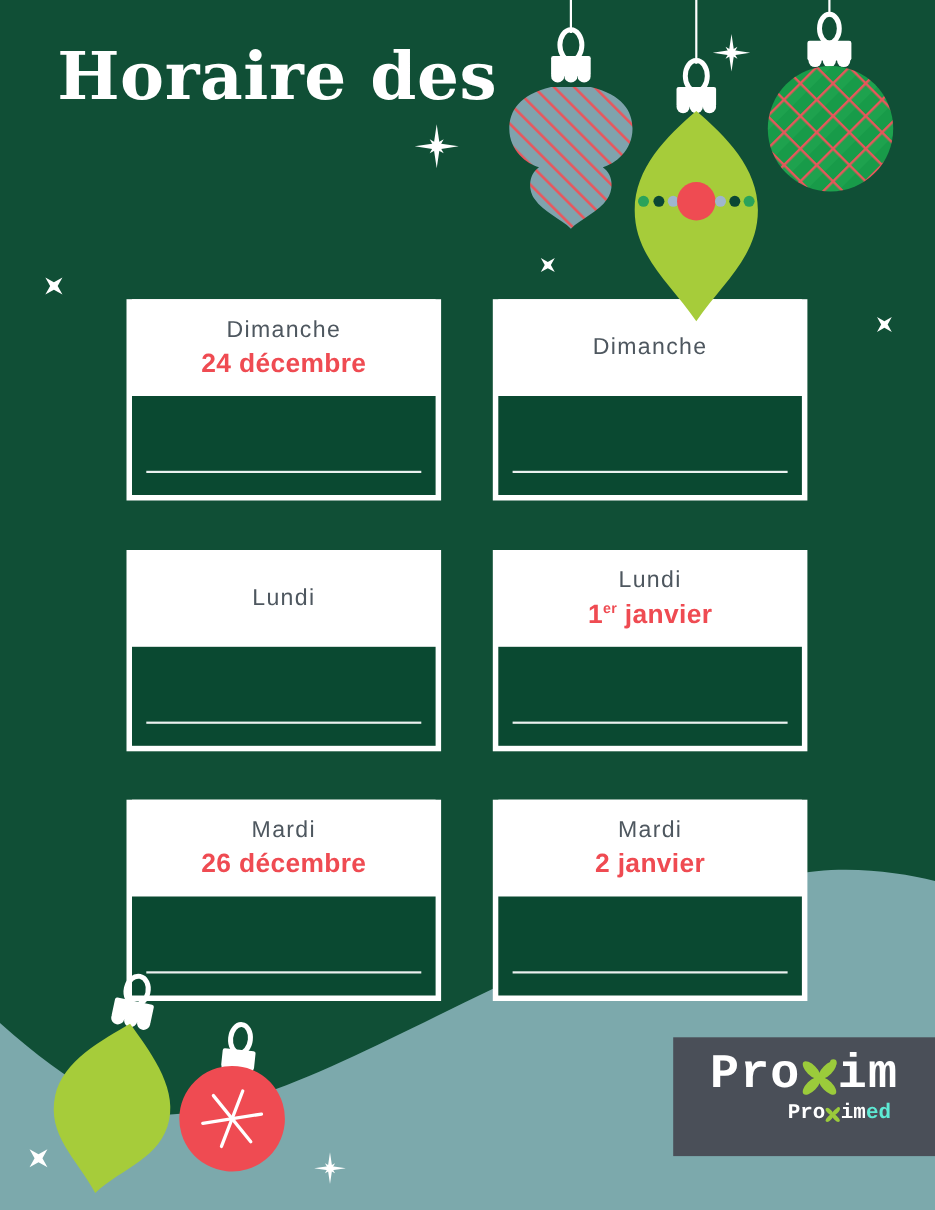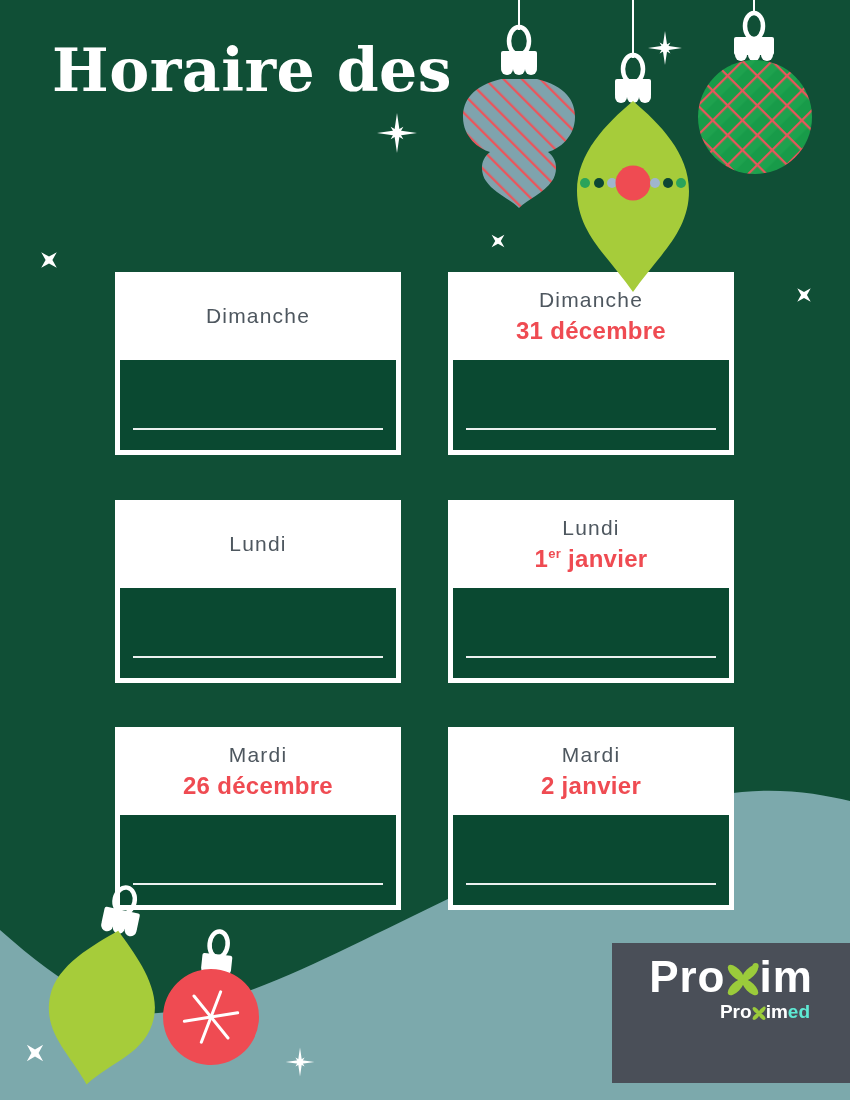--- a/index.html
+++ b/index.html
@@ -50,24 +50,24 @@
     flex:1;background:#0A4931;position:relative;
   }
   .blank-line{
     position:absolute;left:13px;right:13px;bottom:20px;height:2px;
     background:#ffffff;opacity:.92;
   }
 
   
   .logo-box{
     position:absolute;z-index:2;
-    left:612px;top:943px;width:238px;height:140px;
+    left:612px;top:943px;width:238px;height:108px;
     background:#4A4F58;
     display:flex;flex-direction:column;align-items:center;
-    font-family:Liberation Sans, sans-serif;font-weight:bold;color:#ffffff;
+    font-family:Liberation Mono, monospace;font-weight:bold;color:#ffffff;
   }
   .logo-main{
     margin-top:12px;
     display:inline-flex;align-items:center;
     font-size:44px;letter-spacing:1px;line-height:1;
   }
   .logo-main svg{margin:6px -2px 0 -2px;}
   .logo-sub{
     align-self:flex-end;margin-right:40px;margin-top:3px;
     display:inline-flex;align-items:center;
@@ -85,30 +85,30 @@
     <path d="M0,930 C70,992 118,1016 158,1013 C240,1007 345,948 452,897 C560,846 655,800 742,792 C783,788 822,794 850,801 L850,1100 L0,1100 Z" fill="#7CA9AC"></path>
   </svg>
 
   <div class="title">
     <div class="l1">Horaire des</div>
   </div>
 
   <div class="card" style="left:115px;top:272px">
     <div class="card-header">
       <div class="day">Dimanche</div>
+      <div class="date"><span>24 décembre</span><sup></sup><span></span></div>
     </div>
     <div class="card-body">
       <div class="blank-line"></div>
     </div>
   </div>
 
   <div class="card" style="left:448px;top:272px">
     <div class="card-header">
       <div class="day">Dimanche</div>
-      <div class="date"><span>31 décembre</span><sup></sup><span></span></div>
     </div>
     <div class="card-body">
       <div class="blank-line"></div>
     </div>
   </div>
 
   <div class="card" style="left:115px;top:500px">
     <div class="card-header">
       <div class="day">Lundi</div>
     </div>

